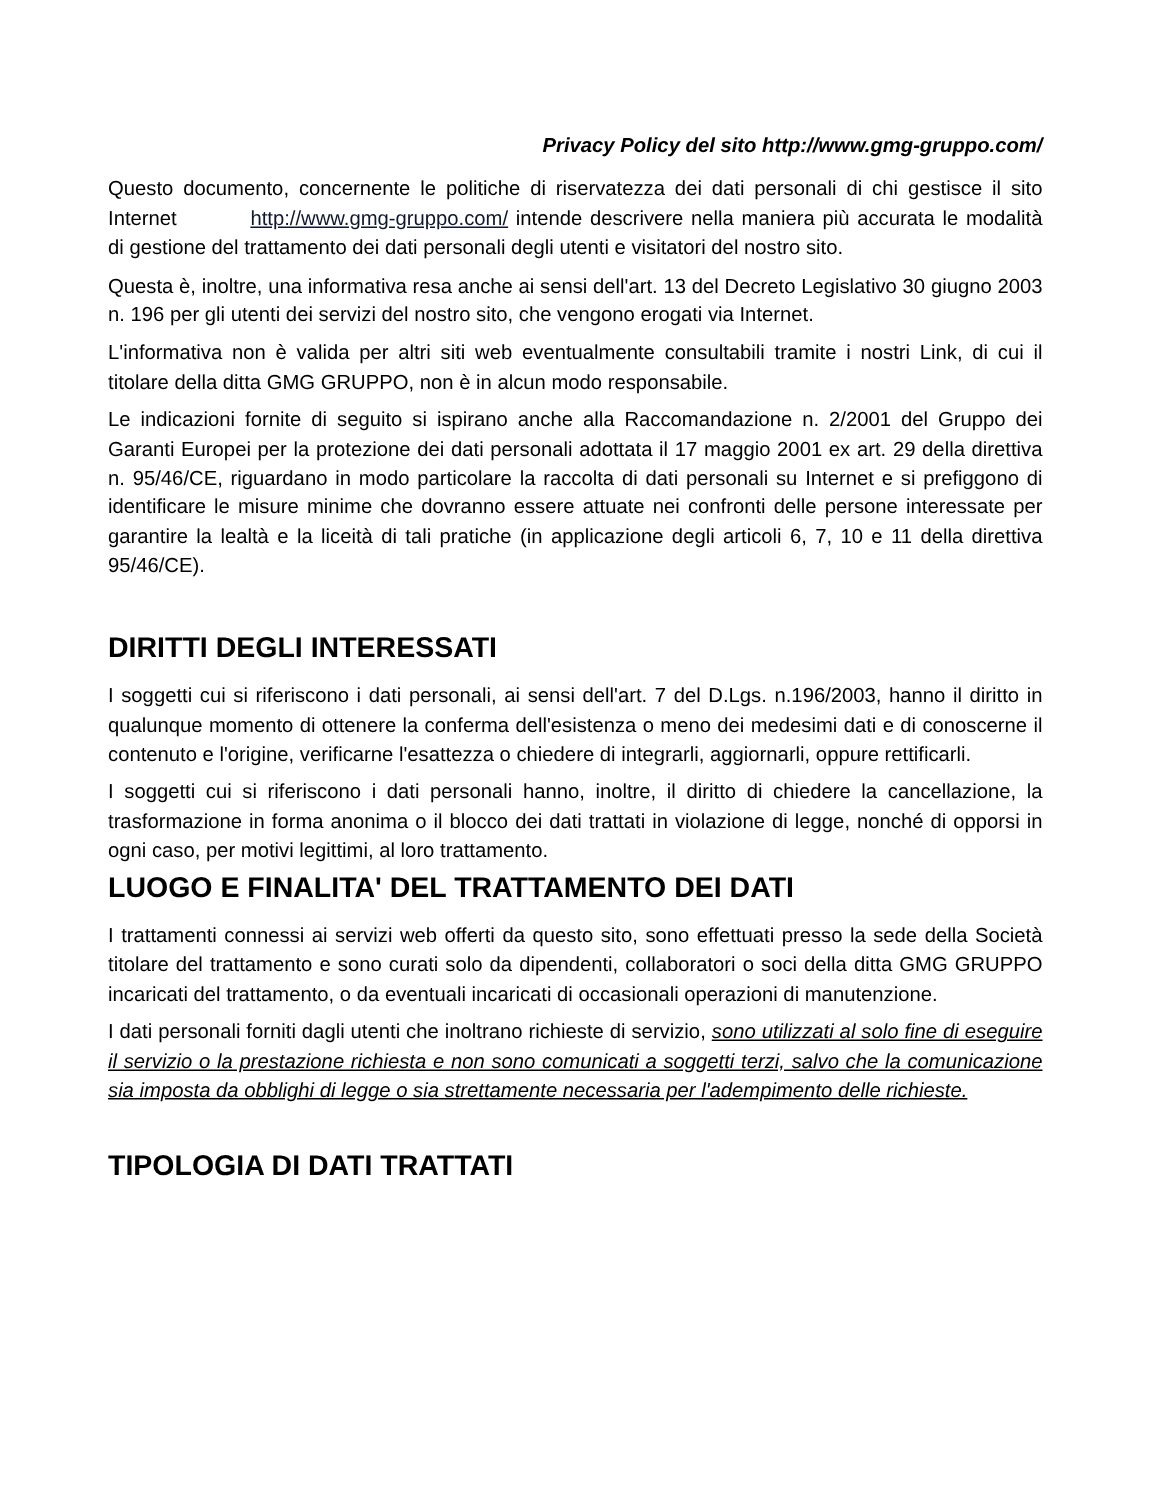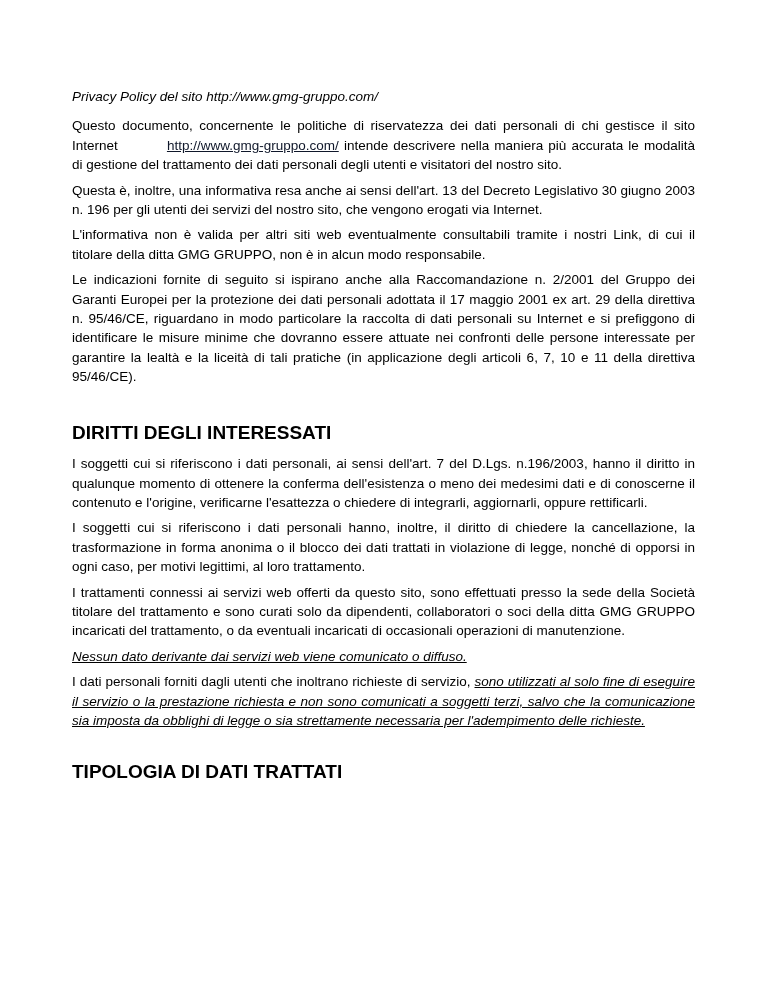--- a/index.html
+++ b/index.html
@@ -17,23 +17,23 @@
   .page {
     box-sizing: border-box;
     width: 768px;
     height: 994px;
     padding: 87px 73px 20px 72px;
     background: #ffffff;
   }
   .doc-title {
     font-size: 13.5px;
     line-height: 19.4px;
-    font-weight: normal;
+    font-weight: bold;
     font-style: italic;
-    text-align: left;
+    text-align: right;
     margin: 0 0 10px 0;
   }
   .subheading {
     font-size: 13.5px;
     line-height: 19.4px;
     font-weight: bold;
     font-style: italic;
     margin: 0 0 6px 0;
   }
   .heading {
@@ -77,22 +77,22 @@
 
   <p class="para">Le indicazioni fornite di seguito si ispirano anche alla Raccomandazione n. 2/2001 del Gruppo dei Garanti Europei per la protezione dei dati personali adottata il 17 maggio 2001 ex art. 29 della direttiva n. 95/46/CE, riguardano in modo particolare la raccolta di dati personali su Internet e si prefiggono di identificare le misure minime che dovranno essere attuate nei confronti delle persone interessate per garantire la lealtà e la liceità di tali pratiche (in applicazione degli articoli 6, 7, 10 e 11 della direttiva 95/46/CE).</p>
 
   <p class="heading mt-lg">DIRITTI DEGLI INTERESSATI</p>
 
   <p class="para">I soggetti cui si riferiscono i dati personali, ai sensi dell'art. 7 del D.Lgs. n.196/2003, hanno il diritto in qualunque momento di ottenere la conferma dell'esistenza o meno dei medesimi dati e di conoscerne il contenuto e l'origine, verificarne l'esattezza o chiedere di integrarli, aggiornarli, oppure rettificarli.</p>
 
   <p class="para">I soggetti cui si riferiscono i dati personali hanno, inoltre, il diritto di chiedere la cancellazione, la trasformazione in forma anonima o il blocco dei dati trattati in violazione di legge, nonché di opporsi in ogni caso, per motivi legittimi, al loro trattamento.</p>
 
 
+  <p class="heading">LUOGO E FINALITA' DEL TRATTAMENTO DEI DATI</p>
 
   <p class="para">I trattamenti connessi ai servizi web offerti da questo sito, sono effettuati presso la sede della Società titolare del trattamento e sono curati solo da dipendenti, collaboratori o soci della ditta GMG GRUPPO incaricati del trattamento, o da eventuali incaricati di occasionali operazioni di manutenzione.</p>
 
-  <p class="para em-u">Nessun dato derivante dai servizi web viene comunicato o diffuso.</p>
 
   <p class="para"><span>I dati personali forniti dagli utenti che inoltrano richieste di servizio, </span><span class="em-u">sono utilizzati al solo fine di eseguire il servizio o la prestazione richiesta e non sono comunicati a soggetti terzi, salvo che la comunicazione sia imposta da obblighi di legge o sia strettamente necessaria per l'adempimento delle richieste.</span></p>
 
   <p class="heading mt-xl">TIPOLOGIA DI DATI TRATTATI</p>
 
 </div>
 
 </body></html>

